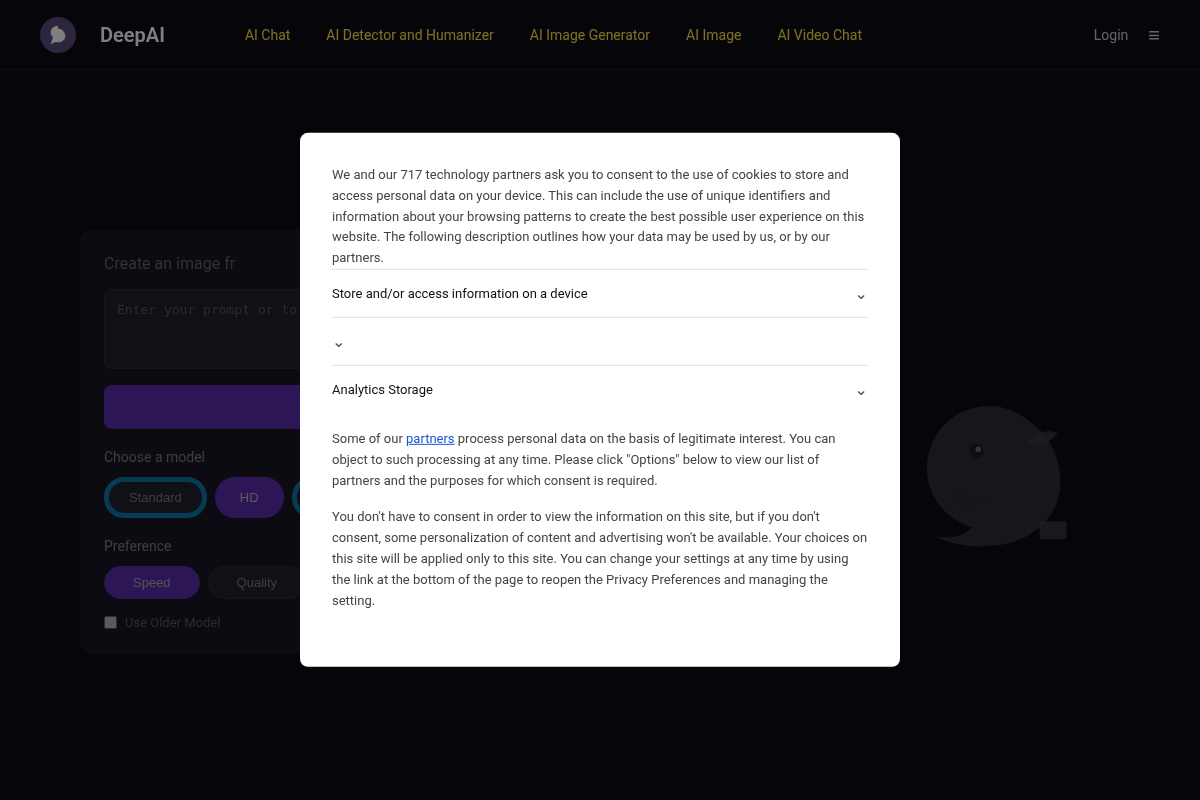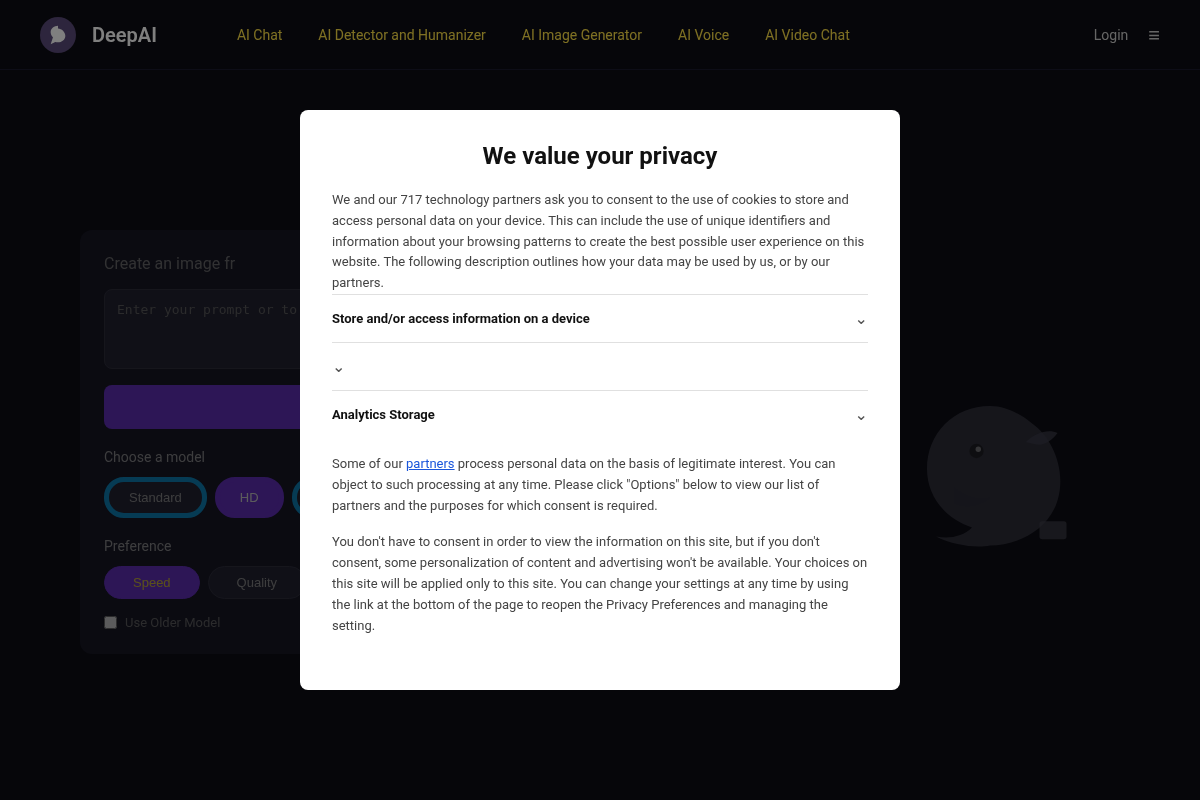--- a/index.html
+++ b/index.html
@@ -29,21 +29,21 @@
       height: 70px;
       background-color: #0d0d14;
       border-bottom: 1px solid #1a1a2e;
       position: relative;
       z-index: 1;
     }
 
     .logo-area {
       display: flex;
       align-items: center;
-      gap: 16px;
+      gap: 24px;
       color: white;
       font-size: 20px;
       font-weight: 600;
     }
 
     .logo-icon {
       width: 36px;
       height: 36px;
       border-radius: 50%;
       background: #5a4a7a;
@@ -194,21 +194,21 @@
       font-size: 13px;
       cursor: pointer;
       border: 1px solid #3a3a4a;
       background: #2a2a3a;
       color: #aaa;
     }
 
     .pref-btn.active {
       background: #7c3aed;
       border-color: #7c3aed;
-      color: #fde047;
+      color: #e5e5e5;
       text-align: right;
     }
 
     .use-older {
       display: flex;
       align-items: center;
       gap: 8px;
       color: #777;
       font-size: 13px;
     }
@@ -265,21 +265,21 @@
       border-top: 1px solid #e0e0e0;
       padding: 14px 0;
       display: flex;
       align-items: center;
       justify-content: space-between;
       cursor: pointer;
     }
 
     .consent-section-title {
       font-size: 13px;
-      font-weight: 700;
+      font-weight: 400;
       color: #111;
     }
 
     .consent-section-title.bold-multi {
       font-weight: 700;
       line-height: 1.4;
       max-width: 520px;
     }
 
     .chevron-down {
@@ -326,21 +326,21 @@
         <path d="M12 2C8 2 4 5 4 9c0 2 1 4 2.5 5.5L4 22l5-2.5c1 .3 2 .5 3 .5 4 0 8-3 8-7s-4-8-8-8z"></path>
       </svg>
     </div>
     <span>DeepAI</span>
   </div>
 
   <nav class="nav">
     <span class="nav-item">AI Chat</span>
     <span class="nav-item">AI Detector and Humanizer</span>
     <span class="nav-item">AI Image Generator</span>
-    <span class="nav-item">AI Voice</span>
+    <span class="nav-item">AI Image</span>
     <span class="nav-item">AI Video Chat</span>
   </nav>
 
   <div class="header-right">
     <span class="login-btn">Login</span>
     <span class="hamburger">≡</span>
   </div>
 </div>
 
 <div class="main-content">
@@ -383,21 +383,20 @@
       <circle cx="87" cy="88" r="3" fill="white" opacity="0.9"></circle>
       <path d="M60 130 C70 140 85 145 100 142 C90 150 75 155 60 148Z" fill="#555568" opacity="0.8"></path>
       <rect x="155" y="168" width="30" height="20" rx="3" fill="#888898" opacity="0.7"></rect>
     </svg>
   </div>
 </div>
 
 <div class="overlay"></div>
 
 <div class="modal">
-  <h2 class="modal-title">We value your privacy</h2>
 
   <p class="modal-description">We and our 717 technology partners ask you to consent to the use of cookies to store and access personal data on your device. This can include the use of unique identifiers and information about your browsing patterns to create the best possible user experience on this website. The following description outlines how your data may be used by us, or by our partners.</p>
 
   <div class="consent-section">
     <span class="consent-section-title">Store and/or access information on a device</span>
     <span class="chevron-down">⌄</span>
   </div>
 
   <div class="consent-section">
     <span class="chevron-down">⌄</span>

